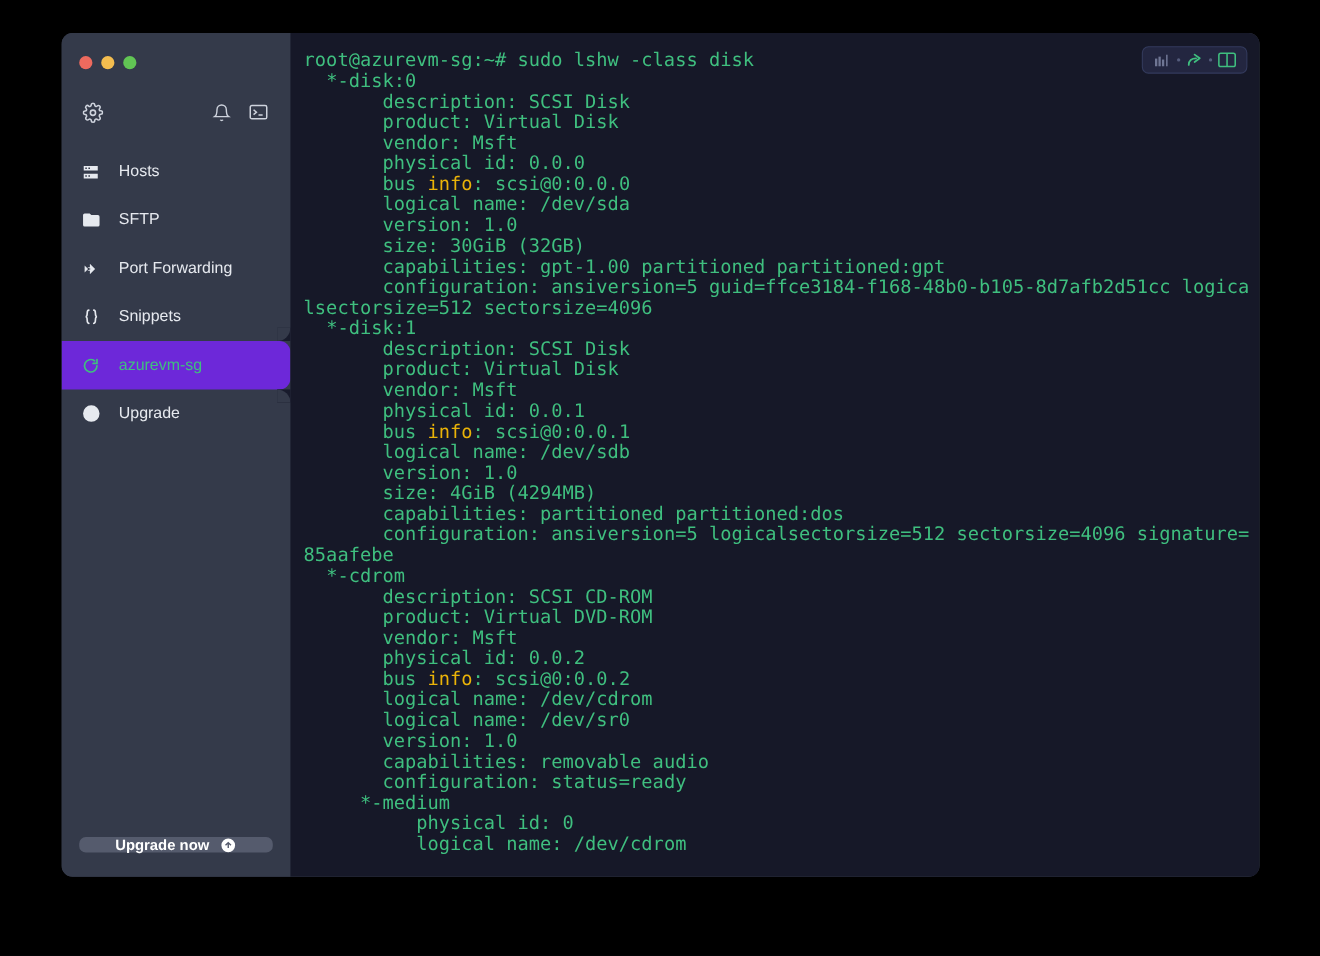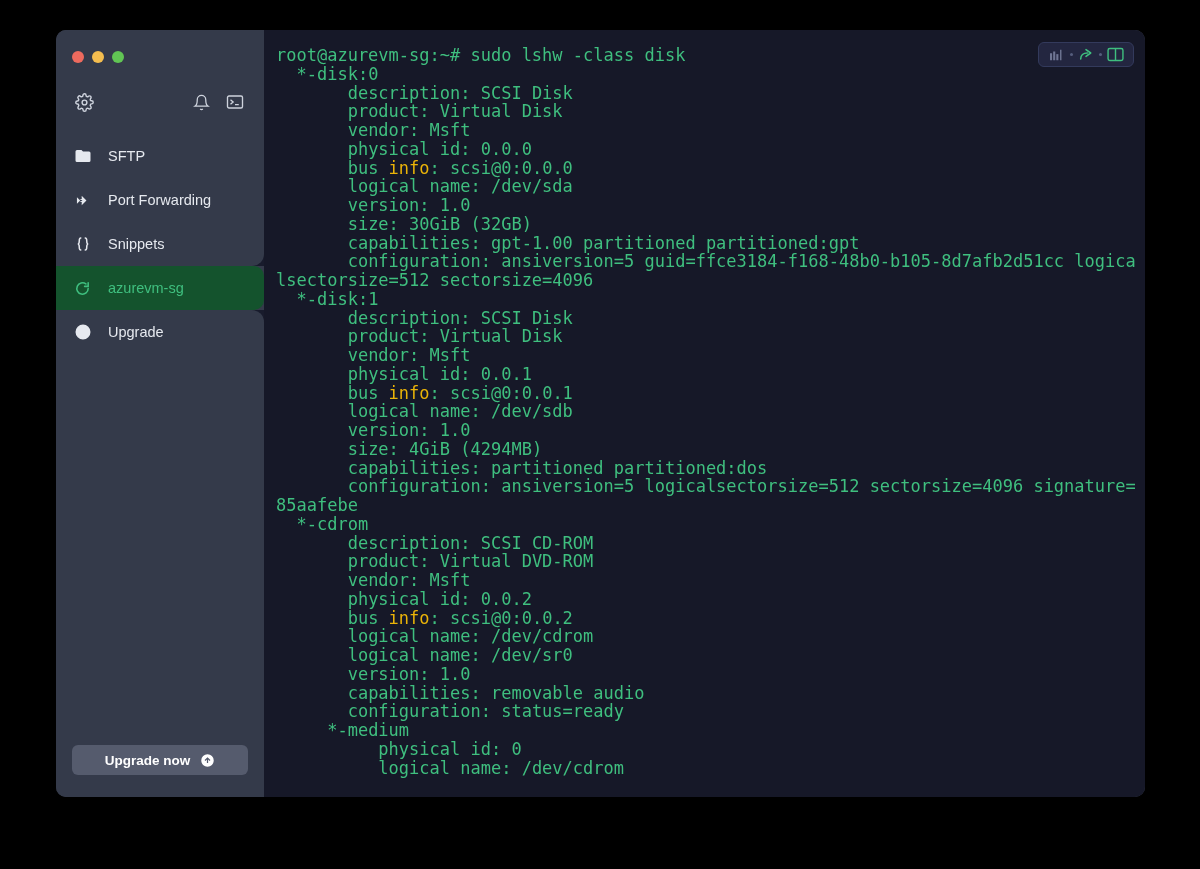--- a/index.html
+++ b/index.html
@@ -85,21 +85,21 @@
     height: 19px;
     display: inline-flex;
     align-items: center;
     justify-content: center;
     color: #e6e9ef;
     flex: 0 0 19px;
   }
   .nav-item .nav-label { line-height: 1; }
 
   .nav-item.active {
-    background: #14532d;
+    background: #6d28d9;
     color: #3fbf7f;
     border-top-right-radius: 10px;
     border-bottom-right-radius: 10px;
     margin-left: 0;
   }
   .nav-item.active .nav-icon { color: #3fbf7f; }
 
   
   .carve {
     position: absolute;
@@ -118,21 +118,21 @@
   .carve.top::after { border-bottom-right-radius: 12px; }
   .carve.bottom { bottom: -12px; }
   .carve.bottom::after { border-top-right-radius: 12px; }
 
   .sidebar-footer {
     margin-top: auto;
     padding: 0 16px 22px 16px;
   }
   .upgrade-btn {
     width: 100%;
-    height: 30px;
+    height: 14px;
     background: #555b6d;
     border: none;
     border-radius: 6px;
     color: #ffffff;
     font-family: "Liberation Sans", sans-serif;
     font-size: 13.5px;
     font-weight: bold;
     display: flex;
     align-items: center;
     justify-content: center;
@@ -231,20 +231,28 @@
         <svg width="18" height="18" viewBox="0 0 24 24" fill="none" stroke="currentColor" stroke-width="1.8">
           <rect x="2" y="4" width="20" height="16" rx="2"></rect>
           <polyline points="6,9 9.5,12 6,15"></polyline>
           <line x1="12" y1="15.5" x2="17" y2="15.5"></line>
         </svg>
       </span>
     </div>
 
     <nav class="nav-list">
 
+      <div class="nav-item">
+        <span class="nav-icon">
+          <svg width="17" height="17" viewBox="0 0 24 24" fill="currentColor">
+            <path d="M3 4h18v6H3V4zm2 2v2h2V6H5zm4 0v2h2V6H9zM3 14h18v6H3v-6zm2 2v2h2v-2H5zm4 0v2h2v-2H9z"></path>
+          </svg>
+        </span>
+        <span class="nav-label">Hosts</span>
+      </div>
 
       <div class="nav-item">
         <span class="nav-icon">
           <svg width="18" height="18" viewBox="0 0 24 24" fill="currentColor">
             <path d="M10 4H4a2 2 0 0 0-2 2v12a2 2 0 0 0 2 2h16a2 2 0 0 0 2-2V8a2 2 0 0 0-2-2h-8l-2-2z"></path>
           </svg>
         </span>
         <span class="nav-label">SFTP</span>
       </div>
 

